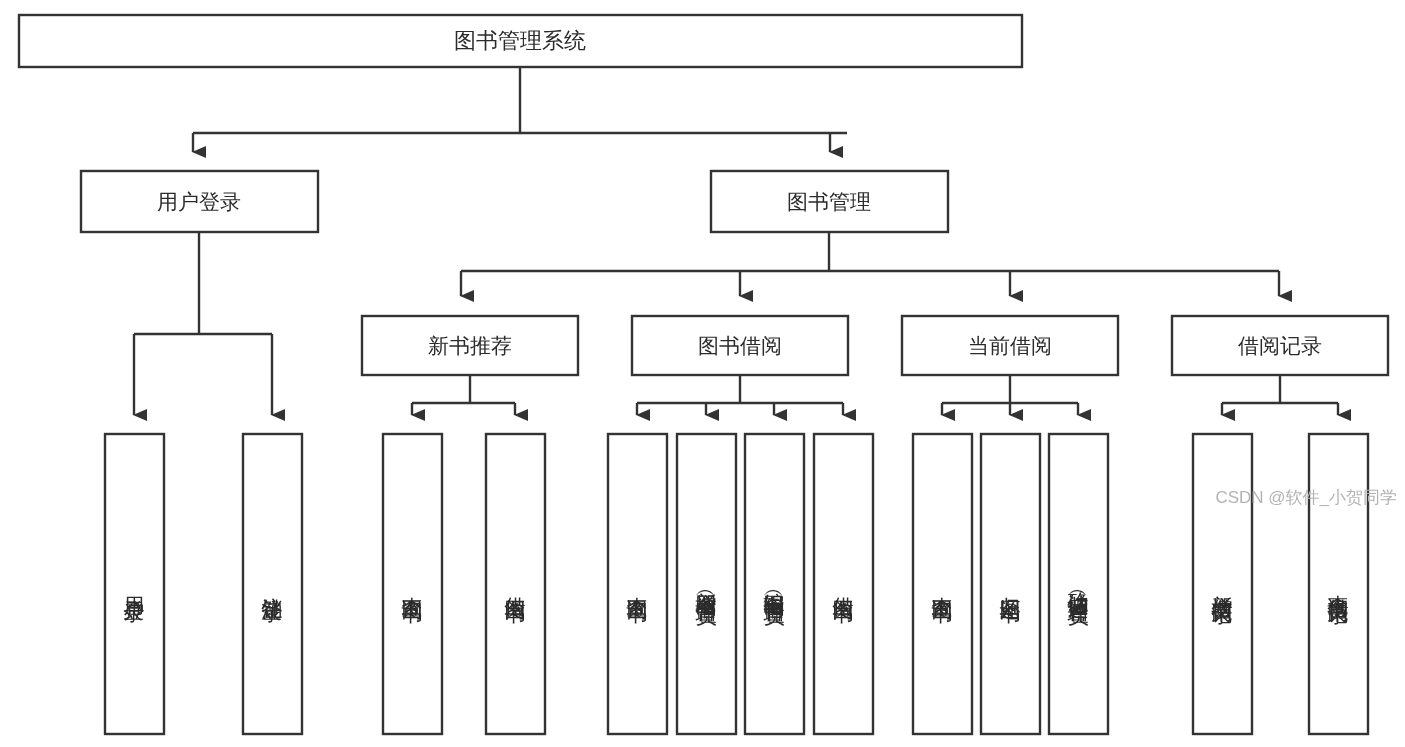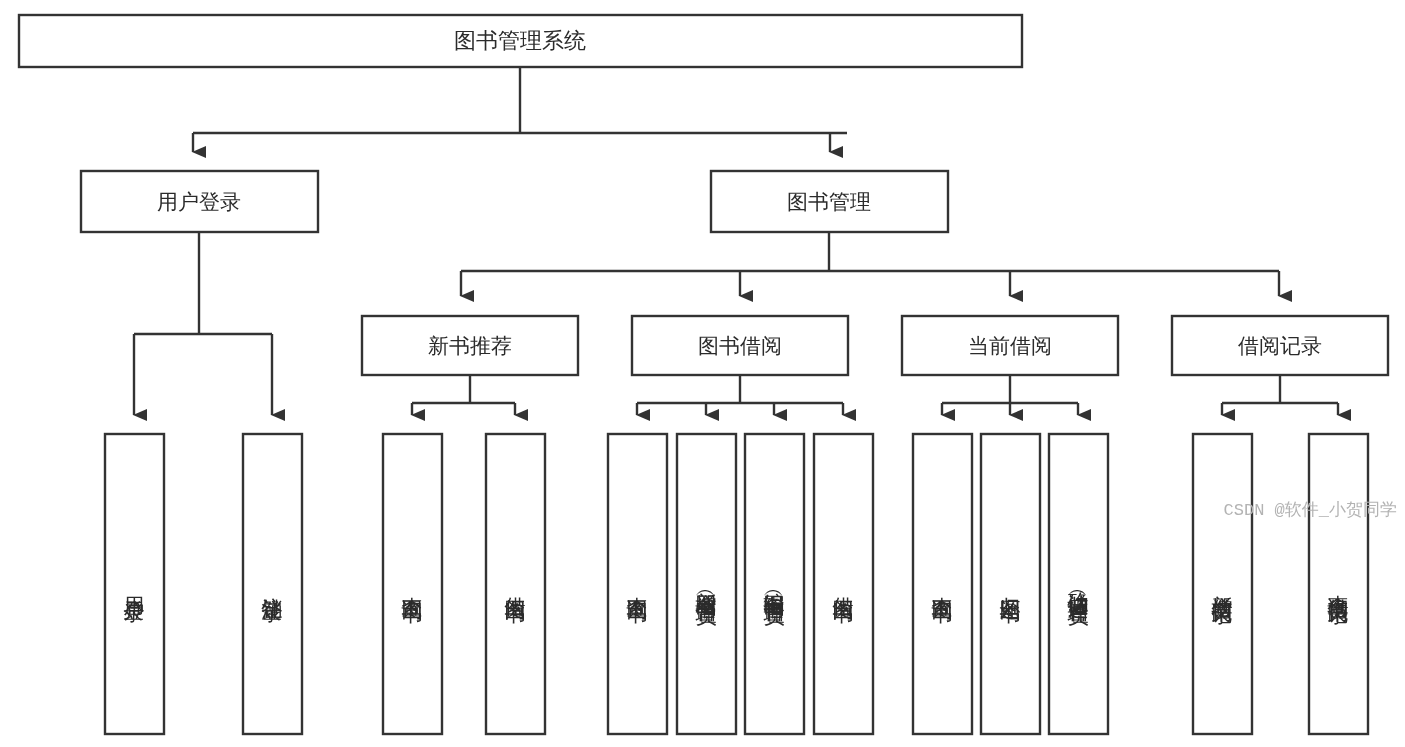--- a/index.html
+++ b/index.html
@@ -65,22 +65,22 @@
     font-family: "Liberation Sans", "DejaVu Sans", sans-serif;
     font-size: 21px;
     color: #2b2b2b;
     letter-spacing: 2px;
     line-height: 1;
     white-space: nowrap;
   }
   .watermark {
     position: absolute;
     right: 8px;
-    bottom: 8px;
-    font-family: Liberation Mono, monospace;
+    bottom: 20px;
+    font-family: Liberation Sans, sans-serif;
     font-size: 17px;
     color: #b3b3b3;
     white-space: nowrap;
     pointer-events: none;
   }
 </style>
 </head>
 <body>
 
 <div id="diagram-root">

